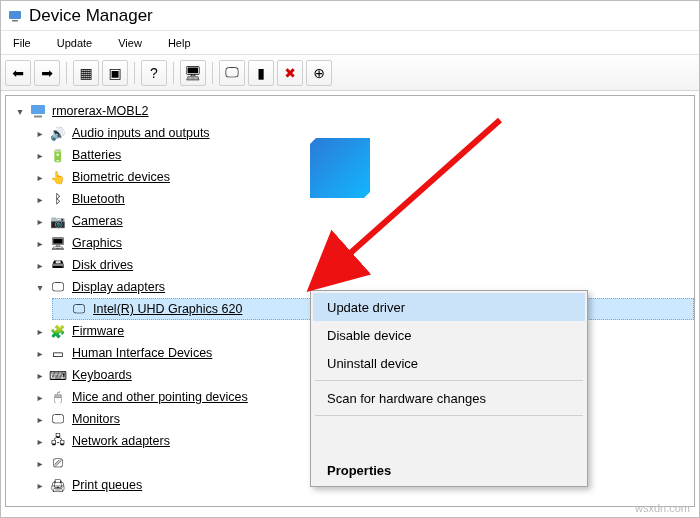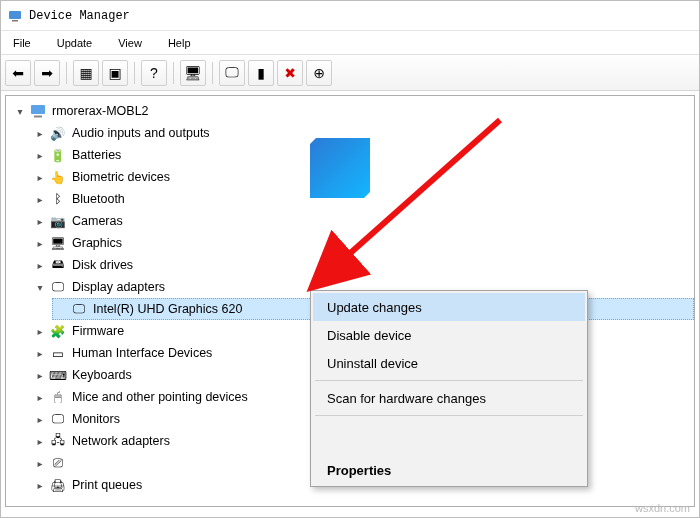--- a/index.html
+++ b/index.html
@@ -17,21 +17,21 @@
     .window { width: 700px; height: 518px; border: 1px solid #bdbdbd; }
     .titlebar {
       height: 30px;
       display: flex;
       align-items: center;
       padding: 0 6px;
       background: #fff;
       border-bottom: 1px solid #e4e4e4;
     }
     .titlebar .sysicon { width: 16px; height: 16px; margin-right: 6px; }
-    .title-text { font-size: 12px; font-family: Liberation Mono, monospace; }
+    .title-text { font-size: 17px; }
     .menubar {
       height: 24px;
       display: flex;
       align-items: center;
       padding: 0 8px;
       gap: 18px;
       border-bottom: 1px solid #e1e1e1;
       font-size: 11px;
     }
     .menubar span { padding: 2px 4px; }
@@ -71,21 +71,21 @@
       border: 1px dotted #7aa7d6;
     }
     .expander {
       width: 12px; height: 12px;
       display: inline-flex; align-items: center; justify-content: center;
       color: #555;
       font-size: 10px;
     }
     .spacer { width: 12px; display: inline-block; }
     .nodeicon { width: 16px; height: 16px; display: inline-flex; align-items:center; justify-content:center; }
-    .label { padding: 1px 2px; }
+    .label { padding: 1px 2px; text-decoration: underline; }
     .contextmenu {
       position: absolute;
       left: 310px; top: 290px;
       width: 278px;
       background: #f2f2f2;
       border: 1px solid #a3a3a3;
       box-shadow: 3px 3px 6px rgba(0,0,0,.25);
       padding: 2px;
     }
     .contextmenu .mi {
@@ -286,21 +286,21 @@
               </div>
             </li>
           </ul>
       </li>
     </ul>
   </div>
 
 </div>
 
 <div class="contextmenu" id="ctxmenu">
-    <div class="mi hl">Update changes</div>
+    <div class="mi hl">Update driver</div>
     <div class="mi">Disable device</div>
     <div class="mi">Uninstall device</div>
     <div class="sep"></div>
     <div class="mi">Scan for hardware changes</div>
     <div class="sep"></div>
     <div class="mi bold">Properties</div>
   </div>
 
 <div class="annot-logo"></div>
 <svg class="annot-arrow" width="230" height="190">

